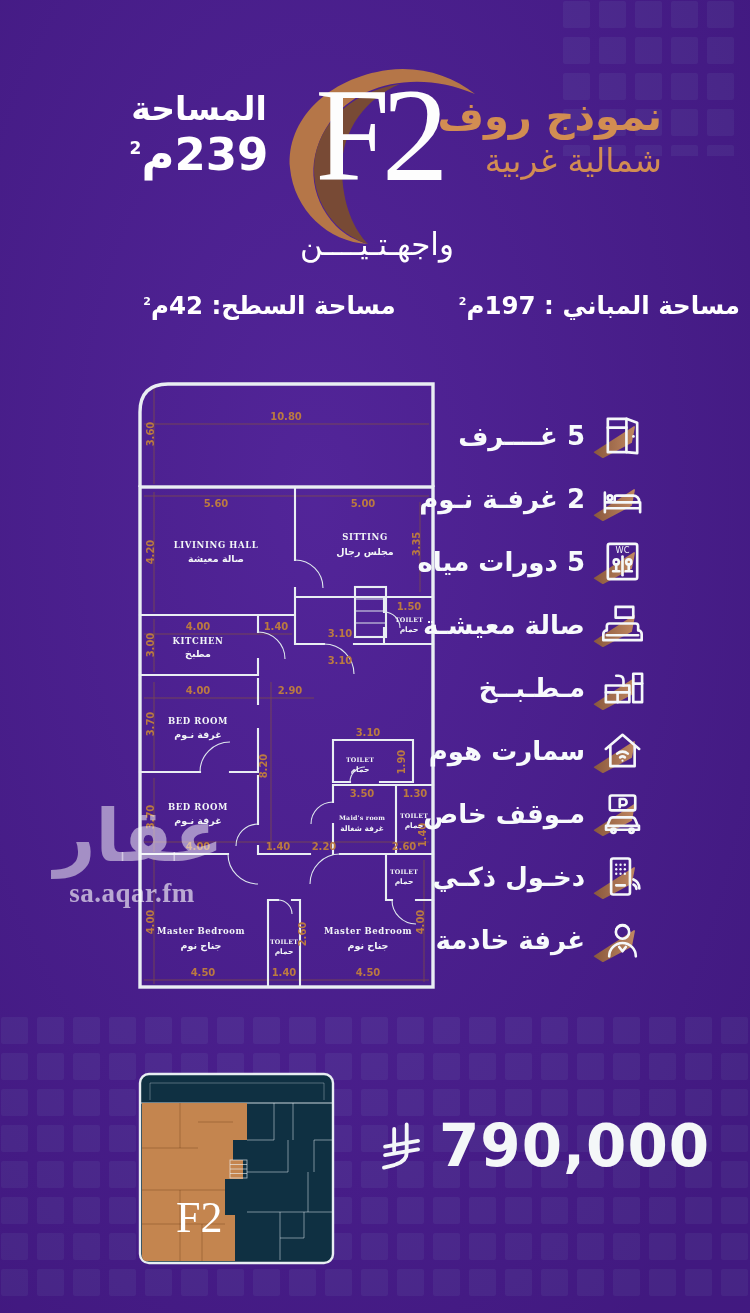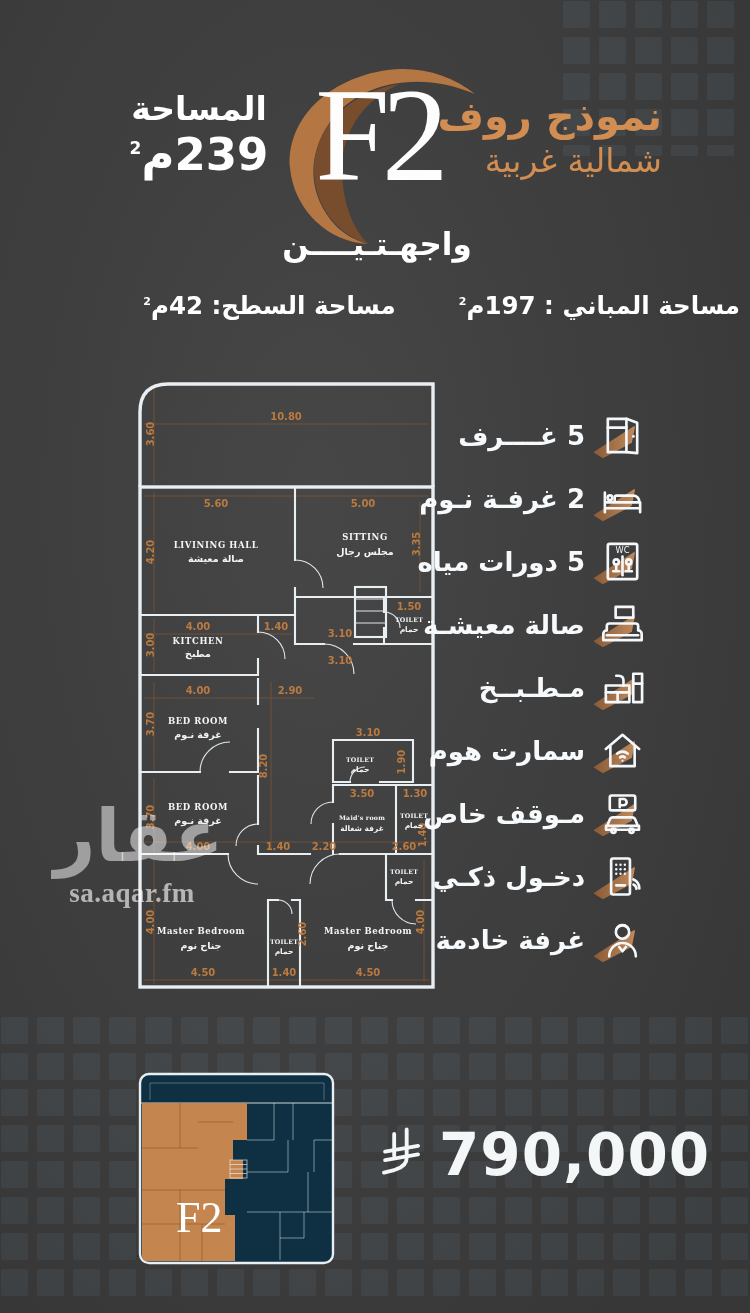--- a/index.html
+++ b/index.html
@@ -1,16 +1,16 @@
 <!DOCTYPE html>
 <html><head>
 <meta charset="utf-8">
 <style>
   html,body{margin:0;padding:0;background:#0b2230;}
-  .poster{position:relative;width:750px;height:1313px;background:#404040;overflow:hidden;
+  .poster{position:relative;width:750px;height:1313px;background:#4c1d95;overflow:hidden;
           font-family:"DejaVu Sans",sans-serif;color:#fff;}
   .vignette{position:absolute;inset:0;background:radial-gradient(ellipse at 42% 38%,rgba(255,255,255,.035),rgba(0,0,0,.14) 88%);pointer-events:none;}
 
   
   .sq-pattern{position:absolute;display:flex;flex-wrap:wrap;align-content:flex-start;overflow:hidden;pointer-events:none;}
   .sq-pattern i{display:block;width:27px;height:27px;margin:4.5px;background:rgba(150,195,215,.085);border-radius:2px;}
 
   
   .hdr-left{position:absolute;left:128px;top:88px;width:142px;text-align:center;}
   .hdr-left .lbl{font-size:33px;font-weight:700;line-height:1.25;}
@@ -18,21 +18,21 @@
   .hdr-left sup{font-size:17px;}
   .f2-wrap{position:absolute;left:262px;top:58px;width:232px;height:190px;}
   .f2-swoosh{position:absolute;left:8px;top:6px;}
   .f2-code{position:absolute;left:16px;top:-6px;width:200px;text-align:center;
            font-family:"Liberation Serif","DejaVu Serif",serif;font-size:134px;line-height:1.25;
            letter-spacing:-8px;color:#fdfdfd;}
   .hdr-right{position:absolute;left:462px;top:92px;width:200px;direction:rtl;text-align:right;}
   .hdr-right .l1{font-size:40px;font-weight:700;color:#d28d52;line-height:1.2;white-space:nowrap;}
   .hdr-right .l2{font-size:33px;font-weight:400;color:#d28d52;line-height:1.25;white-space:nowrap;}
   .facades{position:absolute;left:257px;top:226px;width:240px;text-align:center;
-           font-size:31px;font-weight:700;letter-spacing:.5px;}
+           font-size:31px;font-weight:400;letter-spacing:.5px;}
   .area-line{position:absolute;left:0;top:291px;width:740px;direction:rtl;
              font-size:24.5px;font-weight:700;}
   .area-line sup{font-size:11px;}
   .area-line .gap{display:inline-block;width:46px;}
 
   
   .plan{position:absolute;left:128px;top:372px;}
   .plan .wo{stroke:#e9eef3;stroke-width:3.4;fill:none;}
   .plan .w{stroke:#e9eef3;stroke-width:2.1;fill:none;stroke-linecap:square;}
   .plan .door{stroke:#dfe8ee;stroke-width:1.1;fill:none;}
@@ -57,21 +57,21 @@
 
   
   .watermark{position:absolute;left:54px;top:800px;width:156px;text-align:center;pointer-events:none;}
   .watermark .wm1{font-size:72px;font-weight:700;color:rgba(255,255,255,.5);line-height:1;}
   .watermark .wm2{font-size:27px;font-weight:600;color:rgba(255,255,255,.62);letter-spacing:.5px;margin-top:6px;
                   font-family:"Liberation Serif","DejaVu Serif",serif;}
 
   
   .thumb{position:absolute;left:138px;top:1072px;}
   .price{position:absolute;left:378px;top:1112px;display:flex;align-items:center;gap:15px;}
-  .price .num{font-size:58px;font-weight:700;letter-spacing:1px;color:#f4f7f8;margin-top:9px;}
+  .price .num{font-size:58px;font-weight:700;letter-spacing:1px;color:#f4f7f8;}
 </style>
 </head>
 <body>
 
 <div class="poster">
 
   <div class="sq-pattern" style="left:558px;top:-4px;width:192px;height:160px;">
       <i></i>
       <i></i>
       <i></i>

